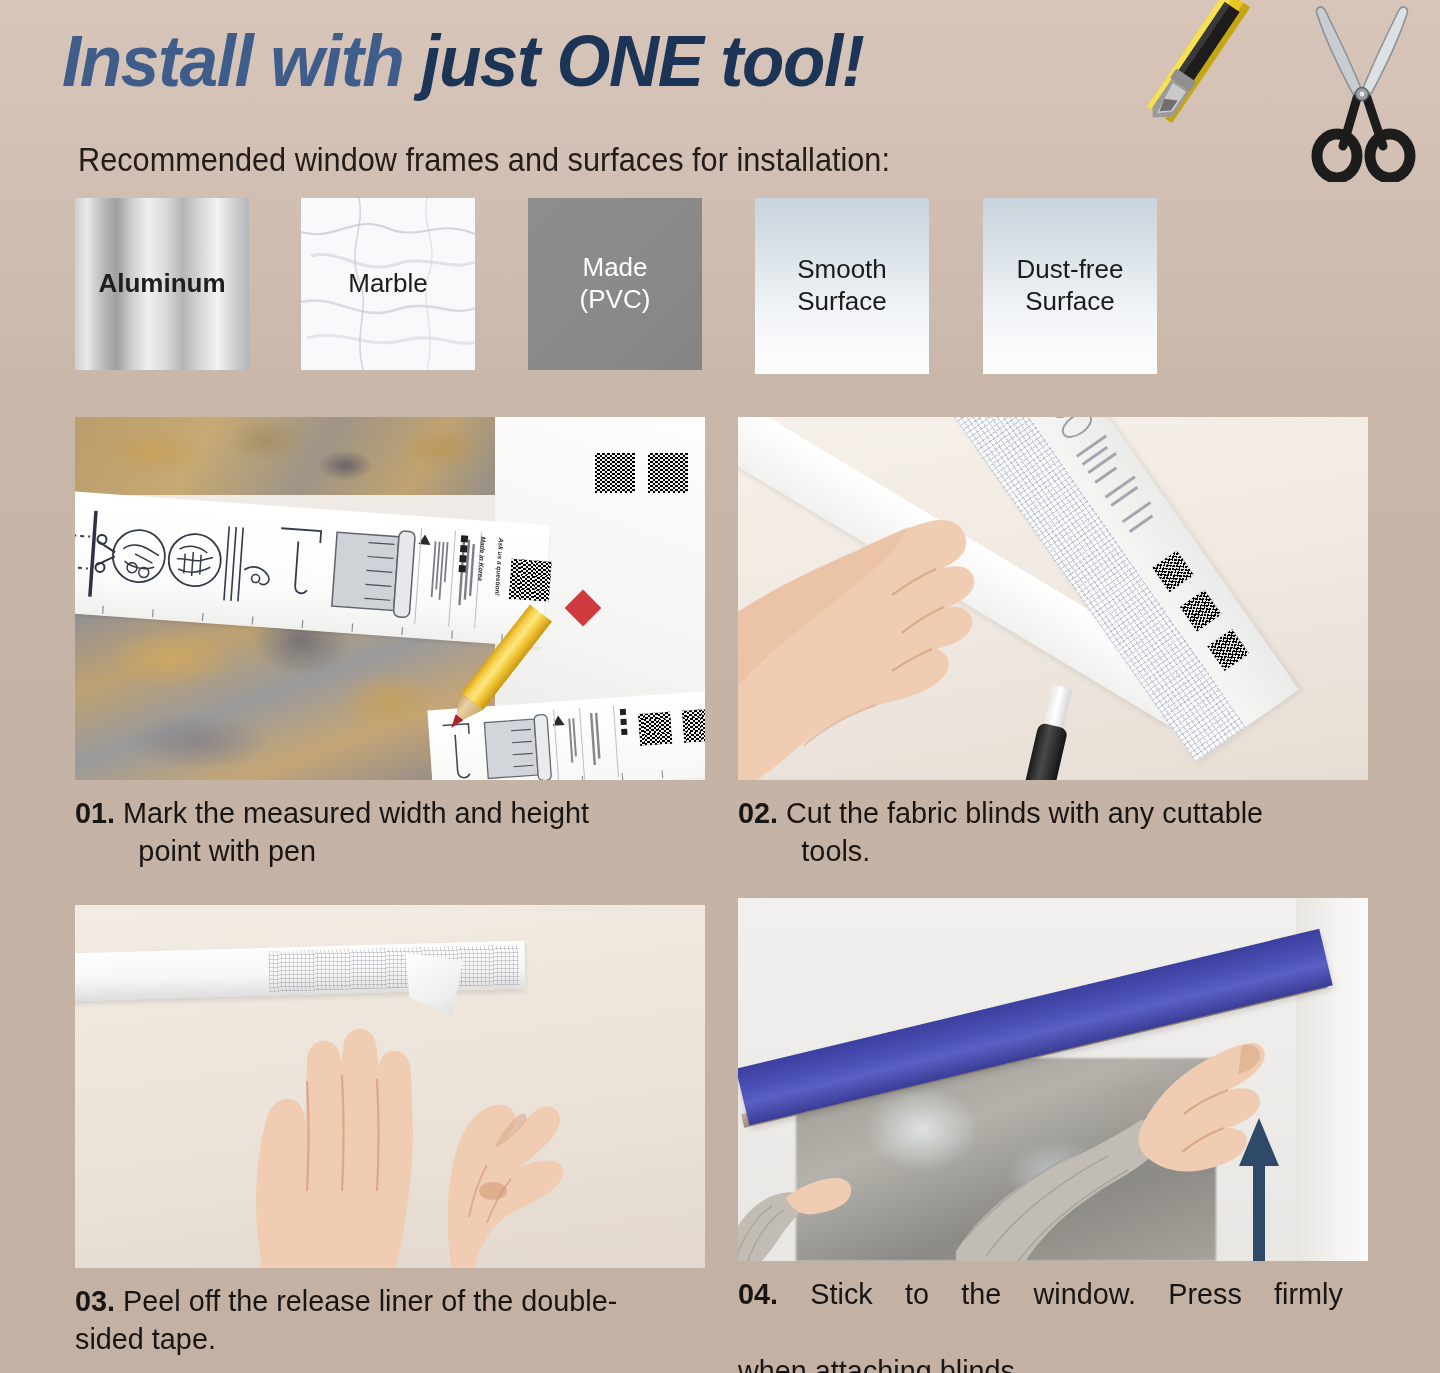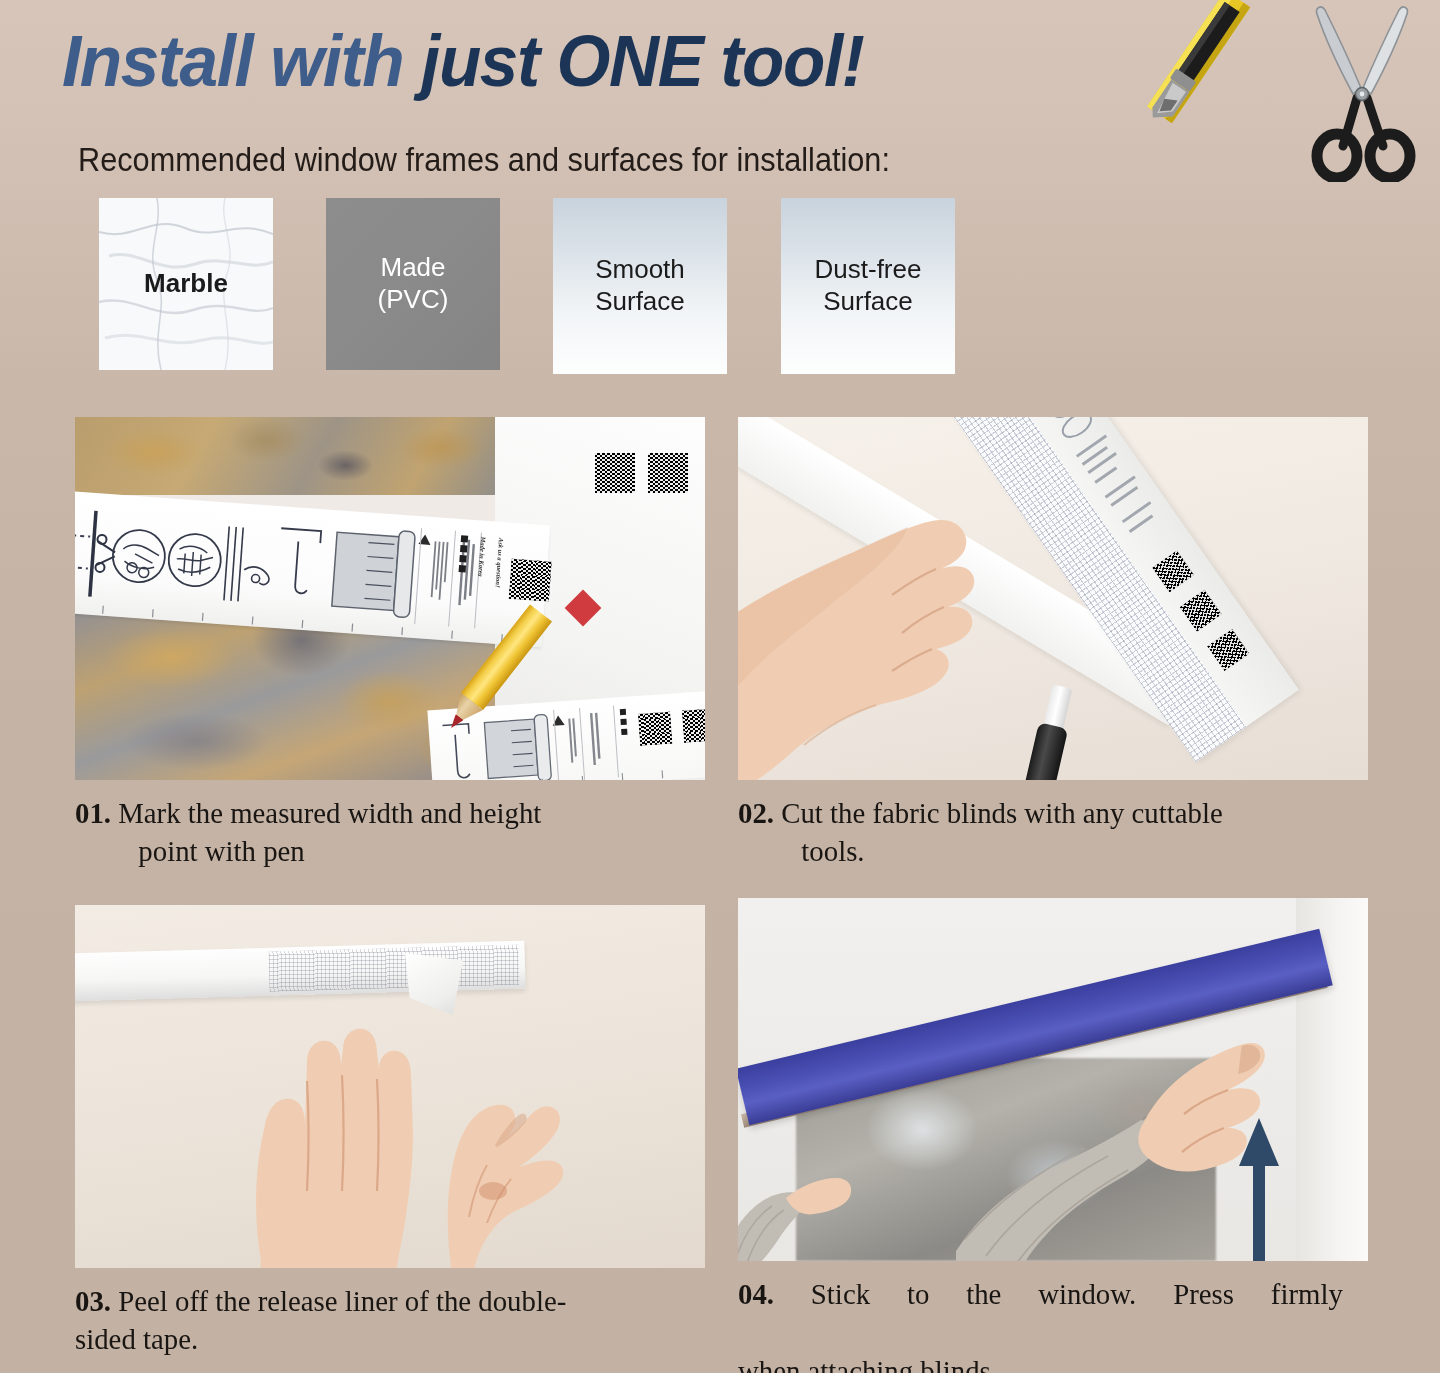--- a/index.html
+++ b/index.html
@@ -59,23 +59,23 @@
 
   .sw-alum {
     width: 174px; height: 172px; margin-left: 0;
     background: linear-gradient(90deg,
       #cfcfd1 0%, #e8e9ea 7%, #b9babc 16%, #9fa0a2 24%,
       #cfd0d2 33%, #eff0f1 42%, #d9dadc 52%,
       #b4b5b7 62%, #d6d7d9 72%, #f2f3f4 82%, #cccdce 92%, #b5b6b8 100%);
     color: #1e1e1e; font-weight: bold;
   }
   .sw-marble {
-    width: 174px; height: 172px; margin-left: 24px;
+    width: 174px; height: 172px; margin-left: 52px;
     background: #14b8a6;
-    color: #1b1b1b; font-weight: bold;
+    color: #1b1b1b; font-weight: normal;
   }
   .sw-marble .veins { position: absolute; inset: 0; z-index: 1; }
   .sw-vinyl {
     width: 174px; height: 172px; margin-left: 53px;
     background: linear-gradient(135deg, #8d8d8d 0%, #8a8a8a 50%, #848484 100%);
     color: #ffffff;
   }
   .sw-fiber {
     width: 174px; height: 172px; margin-left: 53px;
     background:
@@ -90,21 +90,21 @@
     color: #1b1b1b;
   }
   .sw-smooth { margin-left: 53px; }
   .sw-dust { margin-left: 54px; }
 
   
   .steps {
     position: absolute; left: 75px; top: 417px;
     width: 1295px; height: 940px;
   }
-  .step { position: absolute; width: 630px; font-family: Liberation Serif, serif; }
+  .step { position: absolute; width: 630px; }
   .step-1 { left: 0;   top: 0;   }
   .step-2 { left: 663px; top: 0; }
   .step-3 { left: 0;   top: 481px; margin-top: 7px; }
   .step-4 { left: 663px; top: 481px; }
 
   .photo {
     position: relative; width: 630px; height: 363px;
     overflow: hidden; background: #efeae6;
   }
   .caption {
@@ -332,20 +332,23 @@
       <ellipse cx="95" cy="154" rx="20" ry="22" fill="none" stroke="#1c1c1c" stroke-width="11"></ellipse>
       <circle cx="67" cy="92" r="6.5" fill="#9ba0a5" stroke="#5d6267" stroke-width="1.4"></circle>
       <circle cx="67" cy="92" r="2.4" fill="#e6e9eb"></circle>
     </svg>
 
   </div>
 </div>
 
 <div class="swatch-row">
 
+  <div class="swatch sw-alum">
+    <span>Aluminum</span>
+  </div>
 
   <div class="swatch sw-marble">
     <svg class="veins" viewBox="0 0 174 172" preserveAspectRatio="none">
       <rect width="174" height="172" fill="#f8f9fb"></rect>
       <path d="M0 34 C34 44 52 16 86 30 C118 44 136 20 174 36" stroke="#c2c8d0" stroke-width="2" fill="none" opacity=".75"></path>
       <path d="M10 58 C40 50 60 78 96 66 C126 56 150 74 174 64" stroke="#d3d8de" stroke-width="3" fill="none" opacity=".7"></path>
       <path d="M0 104 C36 96 58 124 94 112 C130 100 152 120 174 110" stroke="#c9ced6" stroke-width="2.4" fill="none" opacity=".7"></path>
       <path d="M6 140 C42 130 66 152 104 142 C136 134 156 150 174 144" stroke="#d6dbe1" stroke-width="3" fill="none" opacity=".65"></path>
       <path d="M58 0 C64 30 46 52 58 82 C70 110 52 132 62 172" stroke="#b9c0c9" stroke-width="1.6" fill="none" opacity=".6"></path>
       <path d="M126 0 C120 26 138 48 128 76 C118 106 136 130 126 172" stroke="#cdd3da" stroke-width="1.4" fill="none" opacity=".55"></path>

